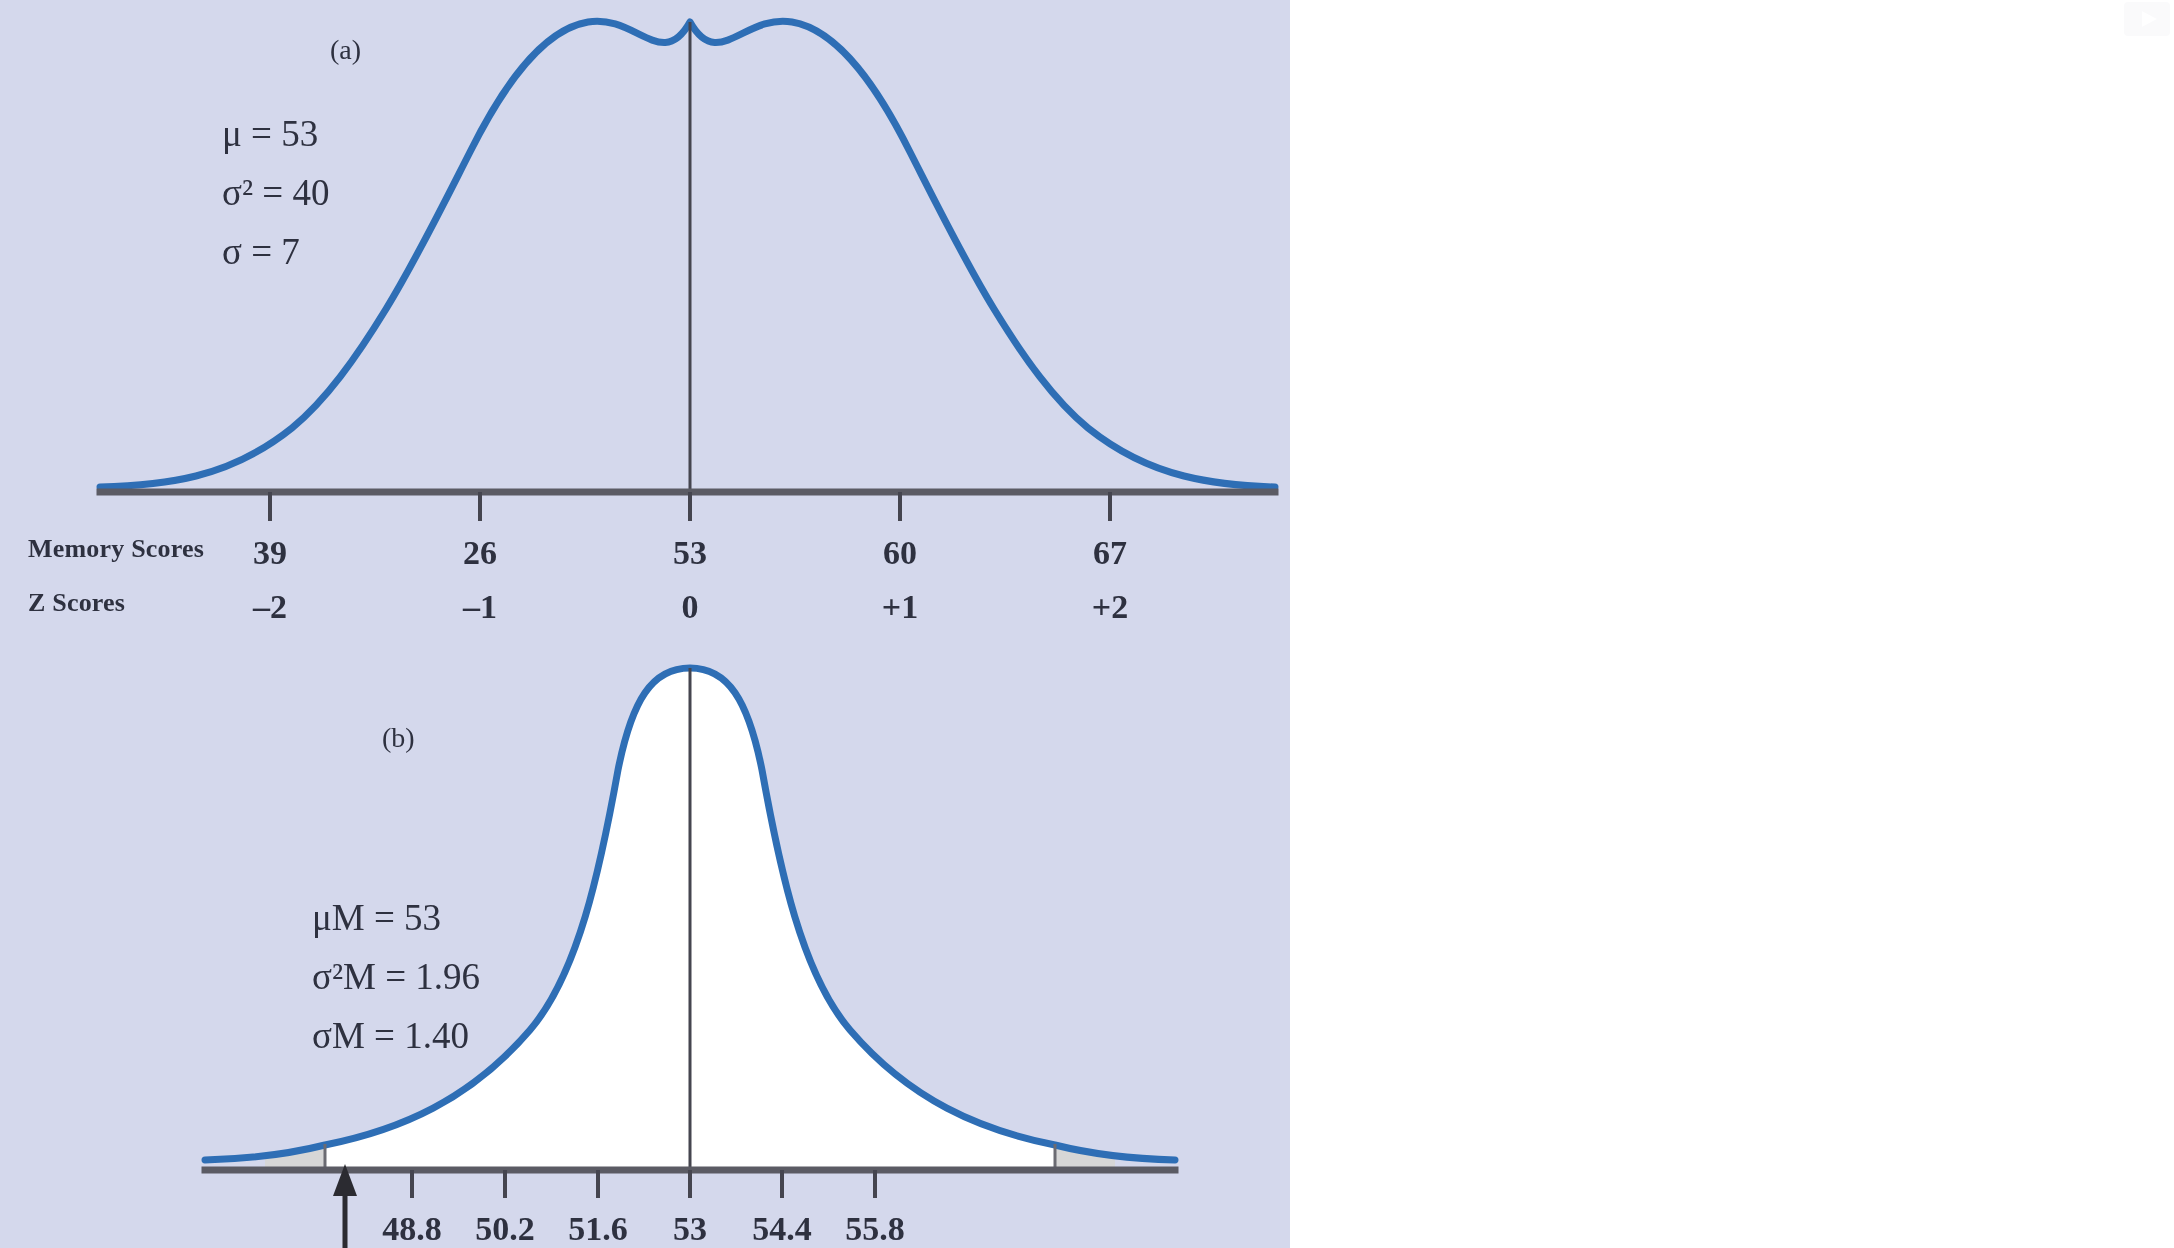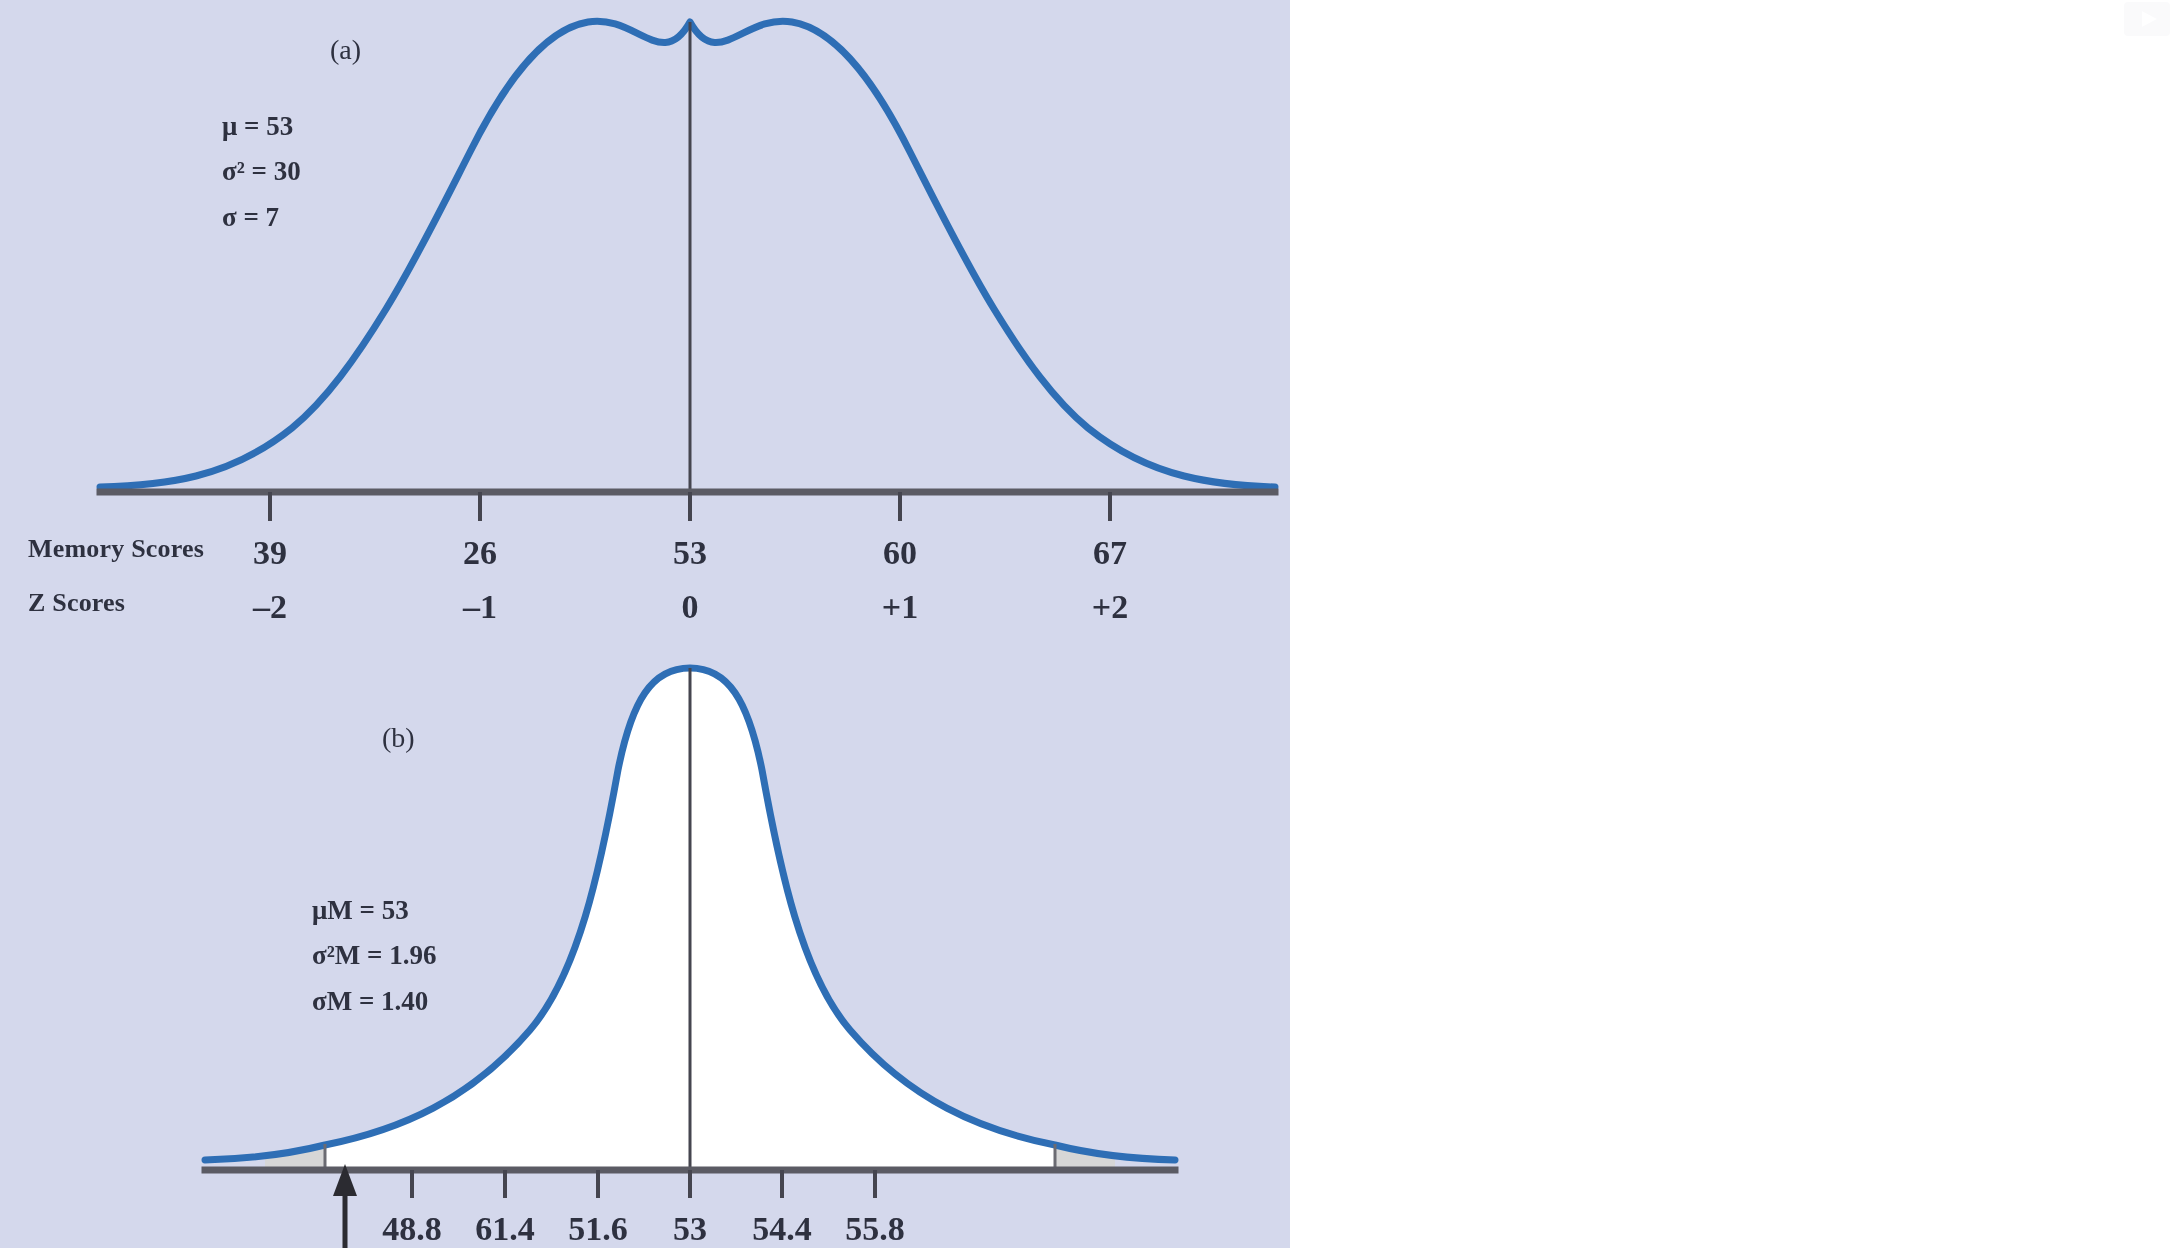--- a/index.html
+++ b/index.html
@@ -32,22 +32,22 @@
     position:absolute;left:28px;top:0;font-size:26px;letter-spacing:.2px;
     white-space:nowrap;
   }
   .axis-row .tickval{
     position:absolute;top:0;font-size:34px;text-align:center;
     transform:translateX(-50%);white-space:nowrap;
   }
 
   
   .stats{
-    position:absolute;font-size:27px;line-height:1.38;color:#2e3140;
-    font-family:"Liberation Serif", serif;text-align:left;white-space:nowrap;font-weight:bold;
+    position:absolute;font-size:37px;line-height:1.38;color:#2e3140;
+    font-family:"Liberation Serif", serif;text-align:left;white-space:nowrap;
   }
   .stats div{margin-bottom:8px;}
   .panel-label{
     position:absolute;font-size:28px;color:#2e3140;
     font-family:"Liberation Serif", serif;
   }
 
   
   .note-panel{
     position:absolute;left:1290px;top:0;width:884px;height:1248px;
@@ -105,21 +105,21 @@
         </g>
       </svg>
 
       <div class="panel-label" style="left:330px;top:34px;">(a)</div>
 
       <div class="stats" style="left:222px;top:108px;">
         <div>
           <span>μ = 53</span>
         </div>
         <div>
-          <span>σ² = 30</span>
+          <span>σ² = 40</span>
         </div>
         <div>
           <span>σ = 7</span>
         </div>
       </div>
 
       <div class="axis-row" style="top:534px;">
         <span class="row-title">Memory Scores</span>
         <span class="tickval" style="left:270px;">39</span>
         <span class="tickval" style="left:480px;">26</span>
@@ -195,21 +195,21 @@
         <div>
           <span>σ²M = 1.96</span>
         </div>
         <div>
           <span>σM = 1.40</span>
         </div>
       </div>
 
       <div class="axis-row" style="top:580px;">
         <span class="tickval" style="left:412px;">48.8</span>
-        <span class="tickval" style="left:505px;">61.4</span>
+        <span class="tickval" style="left:505px;">50.2</span>
         <span class="tickval" style="left:598px;">51.6</span>
         <span class="tickval" style="left:690px;">53</span>
         <span class="tickval" style="left:782px;">54.4</span>
         <span class="tickval" style="left:875px;">55.8</span>
       </div>
 
     </div>
   </div>
 
   <div class="note-panel">

